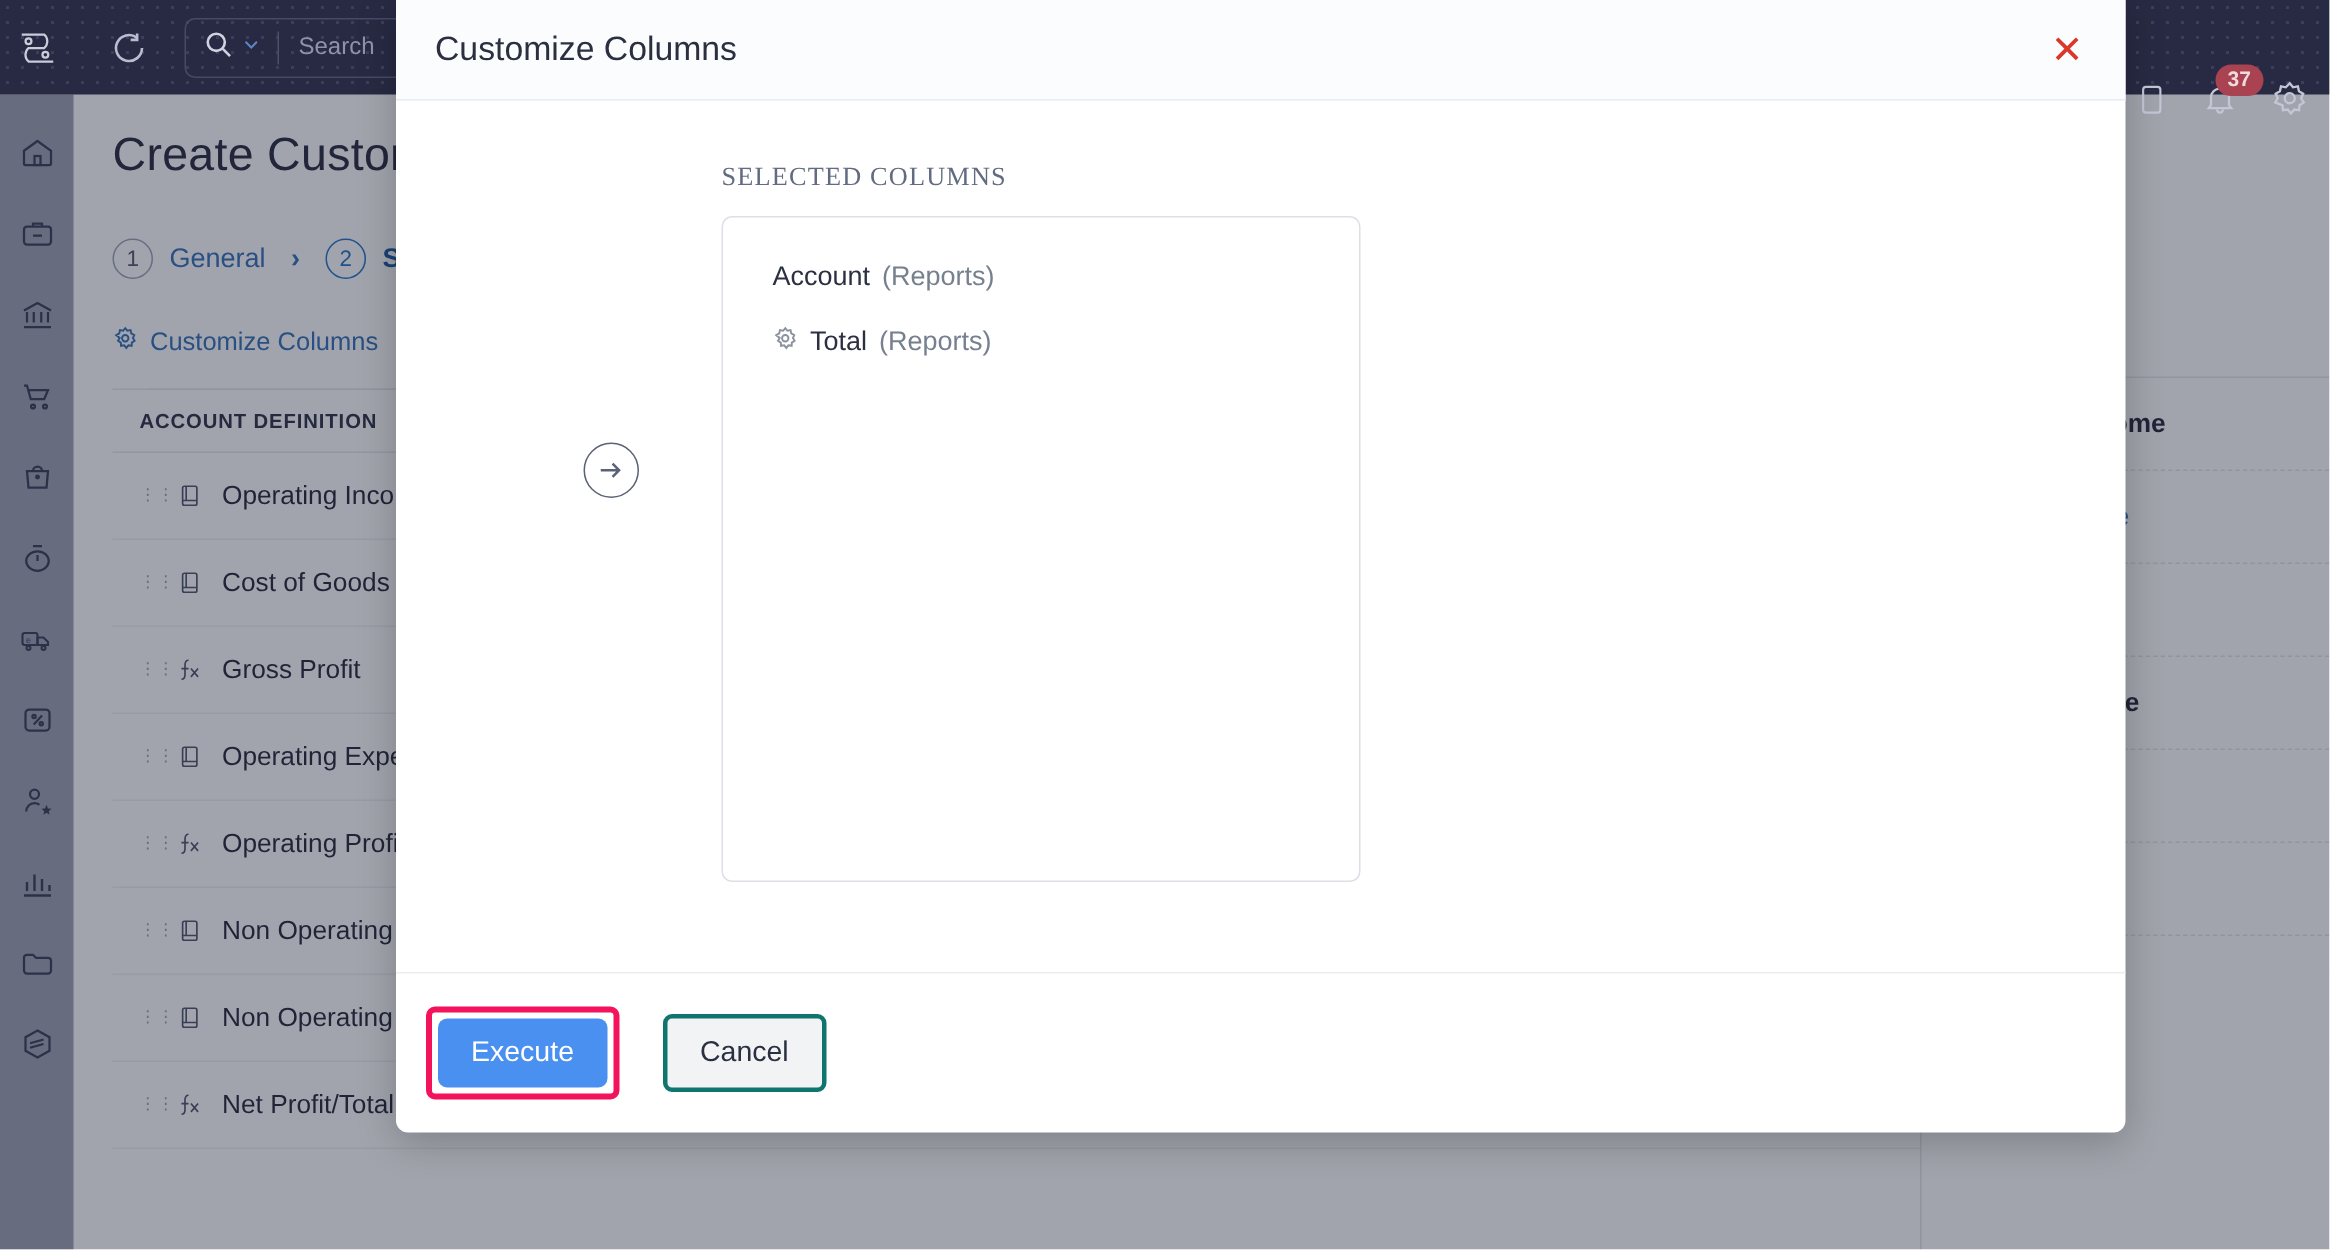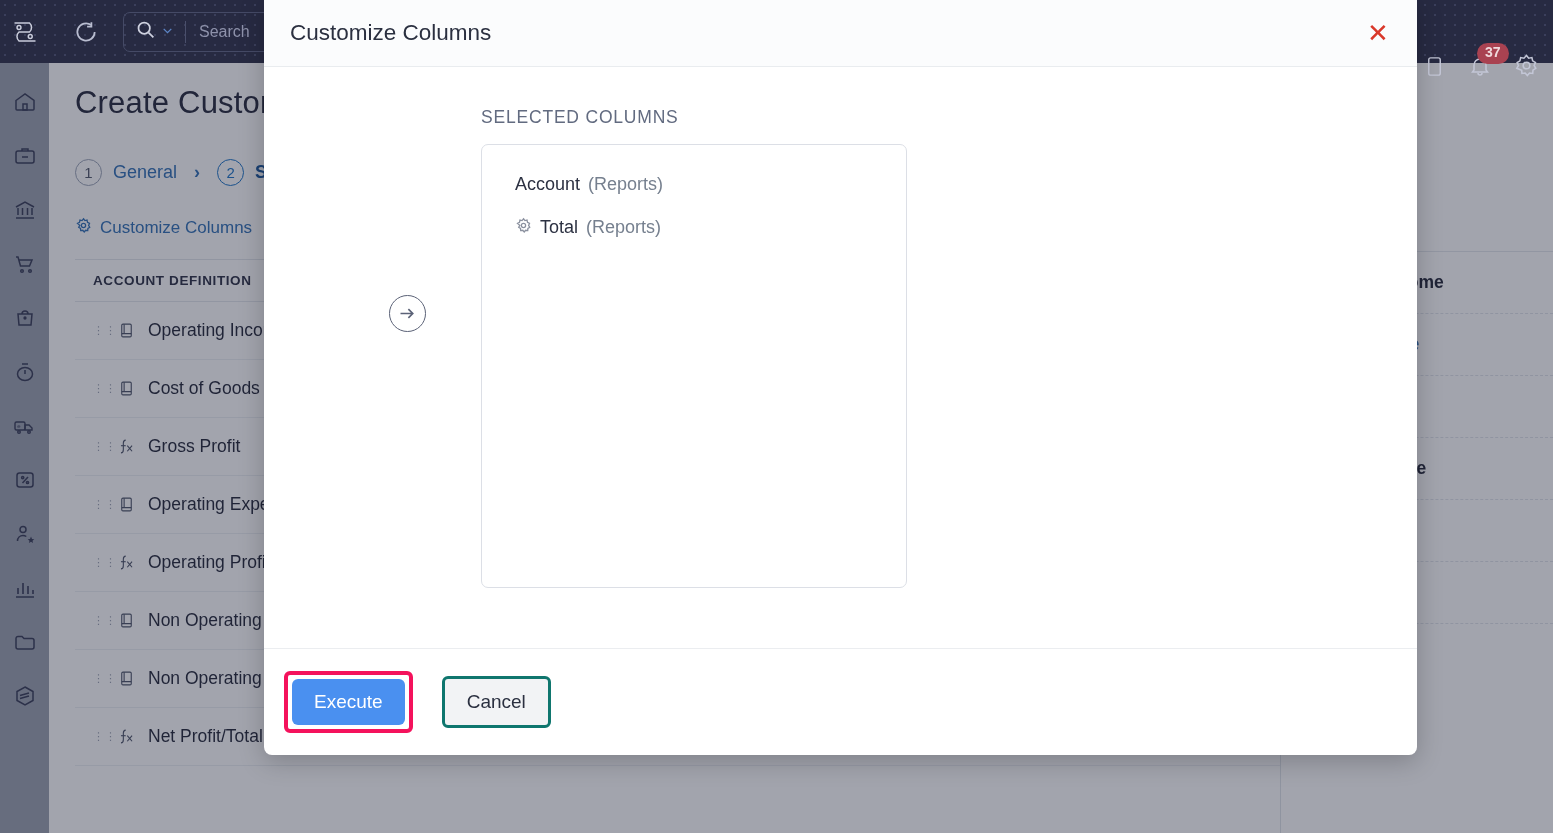--- a/index.html
+++ b/index.html
@@ -106,21 +106,21 @@
     background:#fbfcfd;
   }
   .modal-title { font-size: 22.5px; color:#2b3040; flex:1; }
   .close-x { color:#d9382a; font-size: 26px; line-height:1; width:30px;height:30px;display:flex;align-items:center;justify-content:center; }
 
   .modal-body { flex:1; display:flex; padding: 40px 54px 0 78px; gap: 0; }
   .col-block { display:flex; flex-direction:column; }
   .col-left { width: 434px; }
   .col-right { width: 434px; }
   .col-head { font-size: 17.5px; letter-spacing:.8px; color:#626b80; margin-bottom: 16px; }
-  .col-head.right { margin-left: 8px; }
+  .col-head.right { margin-left: 8px; font-family: Liberation Serif, serif; }
 
   .listbox { border:1px solid #dcdfe6; border-radius:7px; height: 444px; overflow:hidden; background:#fff; }
   .searchrow { display:flex; height: 49px; border-bottom:1px solid #e6e9ee; }
   .search-icn { width: 46px; display:flex; align-items:center; justify-content:center; background:#fafbfc; border-right:1px solid #e6e9ee; color:#2b3040; }
   .search-inp { flex:1; border:0; outline:none; font-size:16px; padding: 0 12px; font-family:"Liberation Sans", sans-serif; }
   .group-label { padding: 21px 0 0 21px; color:#8b919f; font-size:17.5px; }
   .avail-item { padding: 21px 0 0 33px; font-size:18px; color:#2c3142; display:flex; align-items:center; gap:9px; }
   .qmark { width:19px;height:19px;border:1.4px solid #4a5166;border-radius:50%; color:#4a5166; font-size:12px; display:flex;align-items:center;justify-content:center; }
 
   .mid-col { width: 131px; display:flex; align-items:flex-start; justify-content:center; padding-top: 188px; }

